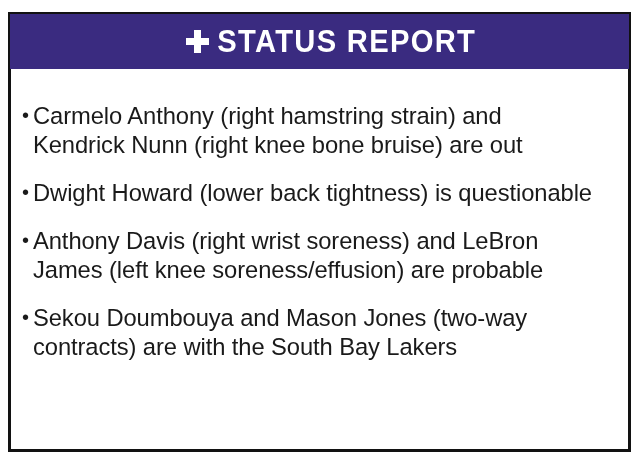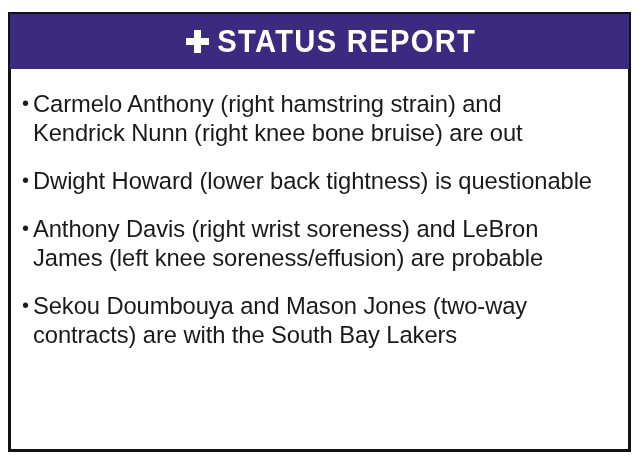--- a/index.html
+++ b/index.html
@@ -28,21 +28,21 @@
   }
 
   #header {
     height: 55px;
     flex: 0 0 55px;
     background: #3a2b80;
     display: flex;
     align-items: center;
     justify-content: center;
     gap: 0;
-    margin: -1px -1px 4px -1px;
+    margin: -1px -1px 16px -1px;
     padding-left: 31px;
   }
 
   #plus-icon {
     position: relative;
     width: 23px;
     height: 23px;
     flex: 0 0 23px;
   }
   #plus-icon::before,

